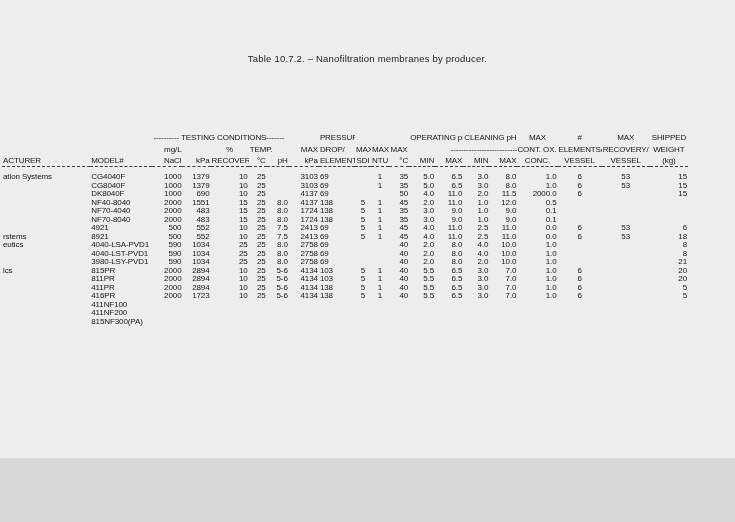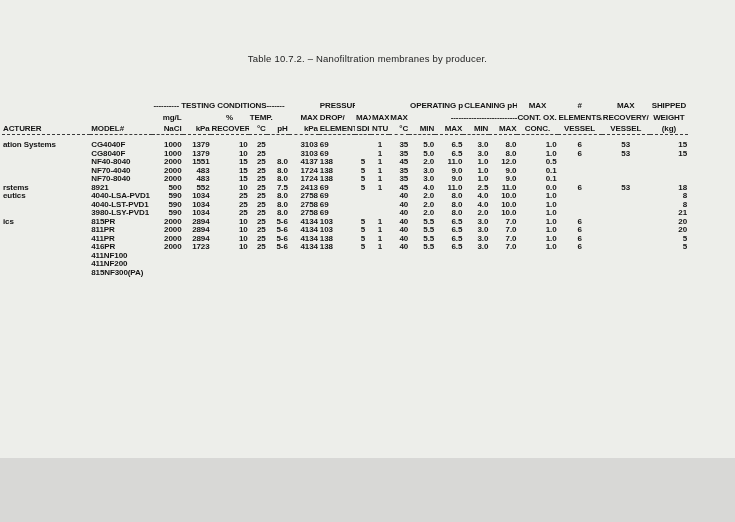--- a/index.html
+++ b/index.html
@@ -8,22 +8,22 @@
     position:relative; width:735px; height:458px;
     background:#edeeea; overflow:hidden; color:#161616;
   }
   .title {
     position:absolute; top:53px; left:0; width:100%;
     text-align:center; font-size:9.5px; letter-spacing:.2px; color:#222;
   }
   .tbl-wrap { position:absolute; top:98px; left:2px; }
   table {
     border-collapse:collapse; table-layout:fixed; width:686px;
-    font-size:8px; font-weight:bold; line-height:8.5px;
-    letter-spacing:-0.1px; color:#141414;
+    font-size:8px; font-weight:normal; line-height:8.5px;
+    letter-spacing:-0.1px; color:#141414;margin-top:32px;
   }
   td { padding:0 1px; white-space:nowrap; overflow:hidden; vertical-align:bottom; }
   tr.hdr td { height:12px; }
   tr.rule td { border-top:1px dashed #3a3a3a; height:7px; padding:0; }
   .al { text-align:left; }
   .ar { text-align:right; }
   .ac { text-align:center; }
   .artifact {
     position:absolute; left:29px; top:500px; width:4px; height:4px;
     background:#3c3c38; border-radius:50%;
@@ -153,20 +153,42 @@
             <td class="ar">6.5</td>
             <td class="ar">3.0</td>
             <td class="ar">8.0</td>
             <td class="ar">1.0</td>
             <td class="ac">6</td>
             <td class="ac">53</td>
             <td class="ar">15</td>
           </tr>
           <tr>
             <td class="al"></td>
+            <td class="al">DK8040F</td>
+            <td class="ar">1000</td>
+            <td class="ar">690</td>
+            <td class="ar">10</td>
+            <td class="ar">25</td>
+            <td class="ar"></td>
+            <td class="ar">4137</td>
+            <td class="al">69</td>
+            <td class="ac"></td>
+            <td class="ac"></td>
+            <td class="ar">50</td>
+            <td class="ar">4.0</td>
+            <td class="ar">11.0</td>
+            <td class="ar">2.0</td>
+            <td class="ar">11.5</td>
+            <td class="ar">2000.0</td>
+            <td class="ac">6</td>
+            <td class="ac"></td>
+            <td class="ar">15</td>
+          </tr>
+          <tr>
+            <td class="al"></td>
             <td class="al">NF40-8040</td>
             <td class="ar">2000</td>
             <td class="ar">1551</td>
             <td class="ar">15</td>
             <td class="ar">25</td>
             <td class="ar">8.0</td>
             <td class="ar">4137</td>
             <td class="al">138</td>
             <td class="ac">5</td>
             <td class="ac">1</td>
@@ -216,20 +238,42 @@
             <td class="ac">1</td>
             <td class="ar">35</td>
             <td class="ar">3.0</td>
             <td class="ar">9.0</td>
             <td class="ar">1.0</td>
             <td class="ar">9.0</td>
             <td class="ar">0.1</td>
             <td class="ac"></td>
             <td class="ac"></td>
             <td class="ar"></td>
+          </tr>
+          <tr>
+            <td class="al"></td>
+            <td class="al">4921</td>
+            <td class="ar">500</td>
+            <td class="ar">552</td>
+            <td class="ar">10</td>
+            <td class="ar">25</td>
+            <td class="ar">7.5</td>
+            <td class="ar">2413</td>
+            <td class="al">69</td>
+            <td class="ac">5</td>
+            <td class="ac">1</td>
+            <td class="ar">45</td>
+            <td class="ar">4.0</td>
+            <td class="ar">11.0</td>
+            <td class="ar">2.5</td>
+            <td class="ar">11.0</td>
+            <td class="ar">0.0</td>
+            <td class="ac">6</td>
+            <td class="ac">53</td>
+            <td class="ar">6</td>
           </tr>
           <tr>
             <td class="al">rstems</td>
             <td class="al">8921</td>
             <td class="ar">500</td>
             <td class="ar">552</td>
             <td class="ar">10</td>
             <td class="ar">25</td>
             <td class="ar">7.5</td>
             <td class="ar">2413</td>

